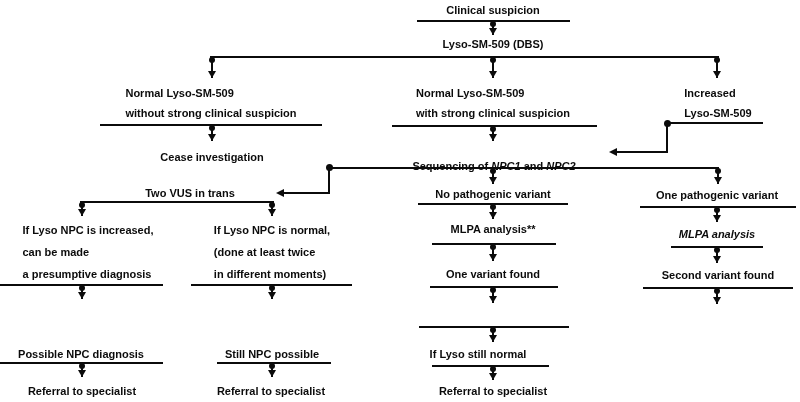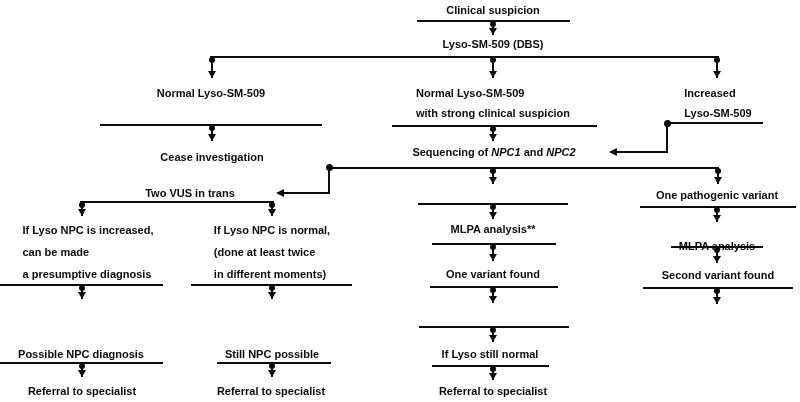--- a/index.html
+++ b/index.html
@@ -94,56 +94,58 @@
   <div class="adot" style="left:326px; top:164px;"></div>
   <div class="vline" style="left:328px; top:167px; height:27px;"></div>
   <div class="hline" style="left:284px; top:192px; width:46px;"></div>
   <div class="lhead" style="left:276px; top:189px;"></div>
 
   <div class="node" style="left:493px; top:0px;">Clinical suspicion</div>
   <div class="node" style="left:493px; top:34px;">Lyso-SM-509 (DBS)</div>
 
   <div class="node" style="left:211px; top:83px;">
     <div>Normal Lyso-SM-509</div>
+    <div>without strong clinical suspicion</div>
   </div>
   <div class="node" style="left:493px; top:83px;">
     <div>Normal Lyso-SM-509</div>
     <div>with strong clinical suspicion</div>
   </div>
   <div class="node" style="left:718px; top:83px;">
     <div>Increased</div>
     <div>Lyso-SM-509</div>
   </div>
 
   <div class="node" style="left:212px; top:147px;">Cease investigation</div>
 
-  <div class="node" style="left:494px; top:142px;"><span>Sequencing of </span><span class="gene">NPC1</span><span> and </span><span class="gene">NPC2</span></div>
+  <div class="node" style="left:494px; top:156px;"><span>Sequencing of </span><span class="gene">NPC1</span><span> and </span><span class="gene">NPC2</span></div>
 
   <div class="node" style="left:190px; top:183px;">Two VUS in trans</div>
+  <div class="node" style="left:493px; top:184px;">No pathogenic variant</div>
   <div class="node" style="left:717px; top:185px;">One pathogenic variant</div>
 
   <div class="node lh22" style="left:88px; top:219px;">
     <div>If Lyso NPC is increased,</div>
     <div>can be made</div>
     <div>a presumptive diagnosis</div>
   </div>
   <div class="node" style="left:493px; top:219px;">MLPA analysis**</div>
 
   <div class="node lh22" style="left:272px; top:219px;">
     <div>If Lyso NPC is normal,</div>
     <div>(done at least twice</div>
     <div>in different moments)</div>
   </div>
-  <div class="node" style="left:717px; top:236px;">MLPA analysis</div>
+  <div class="node" style="left:717px; top:224px;font-style:italic;">MLPA analysis</div>
 
   <div class="node" style="left:493px; top:264px;">One variant found</div>
   <div class="node" style="left:718px; top:265px;">Second variant found</div>
 
 
   <div class="node" style="left:81px;  top:344px;">Possible NPC diagnosis</div>
   <div class="node" style="left:272px; top:344px;">Still NPC possible</div>
-  <div class="node" style="left:490px; top:344px;">If Lyso still normal</div>
+  <div class="node" style="left:478px; top:344px;">If Lyso still normal</div>
 
   <div class="node" style="left:82px;  top:381px;">Referral to specialist</div>
   <div class="node" style="left:271px; top:381px;">Referral to specialist</div>
   <div class="node" style="left:493px; top:381px;">Referral to specialist</div>
 
 </div>
 
 </body></html>

